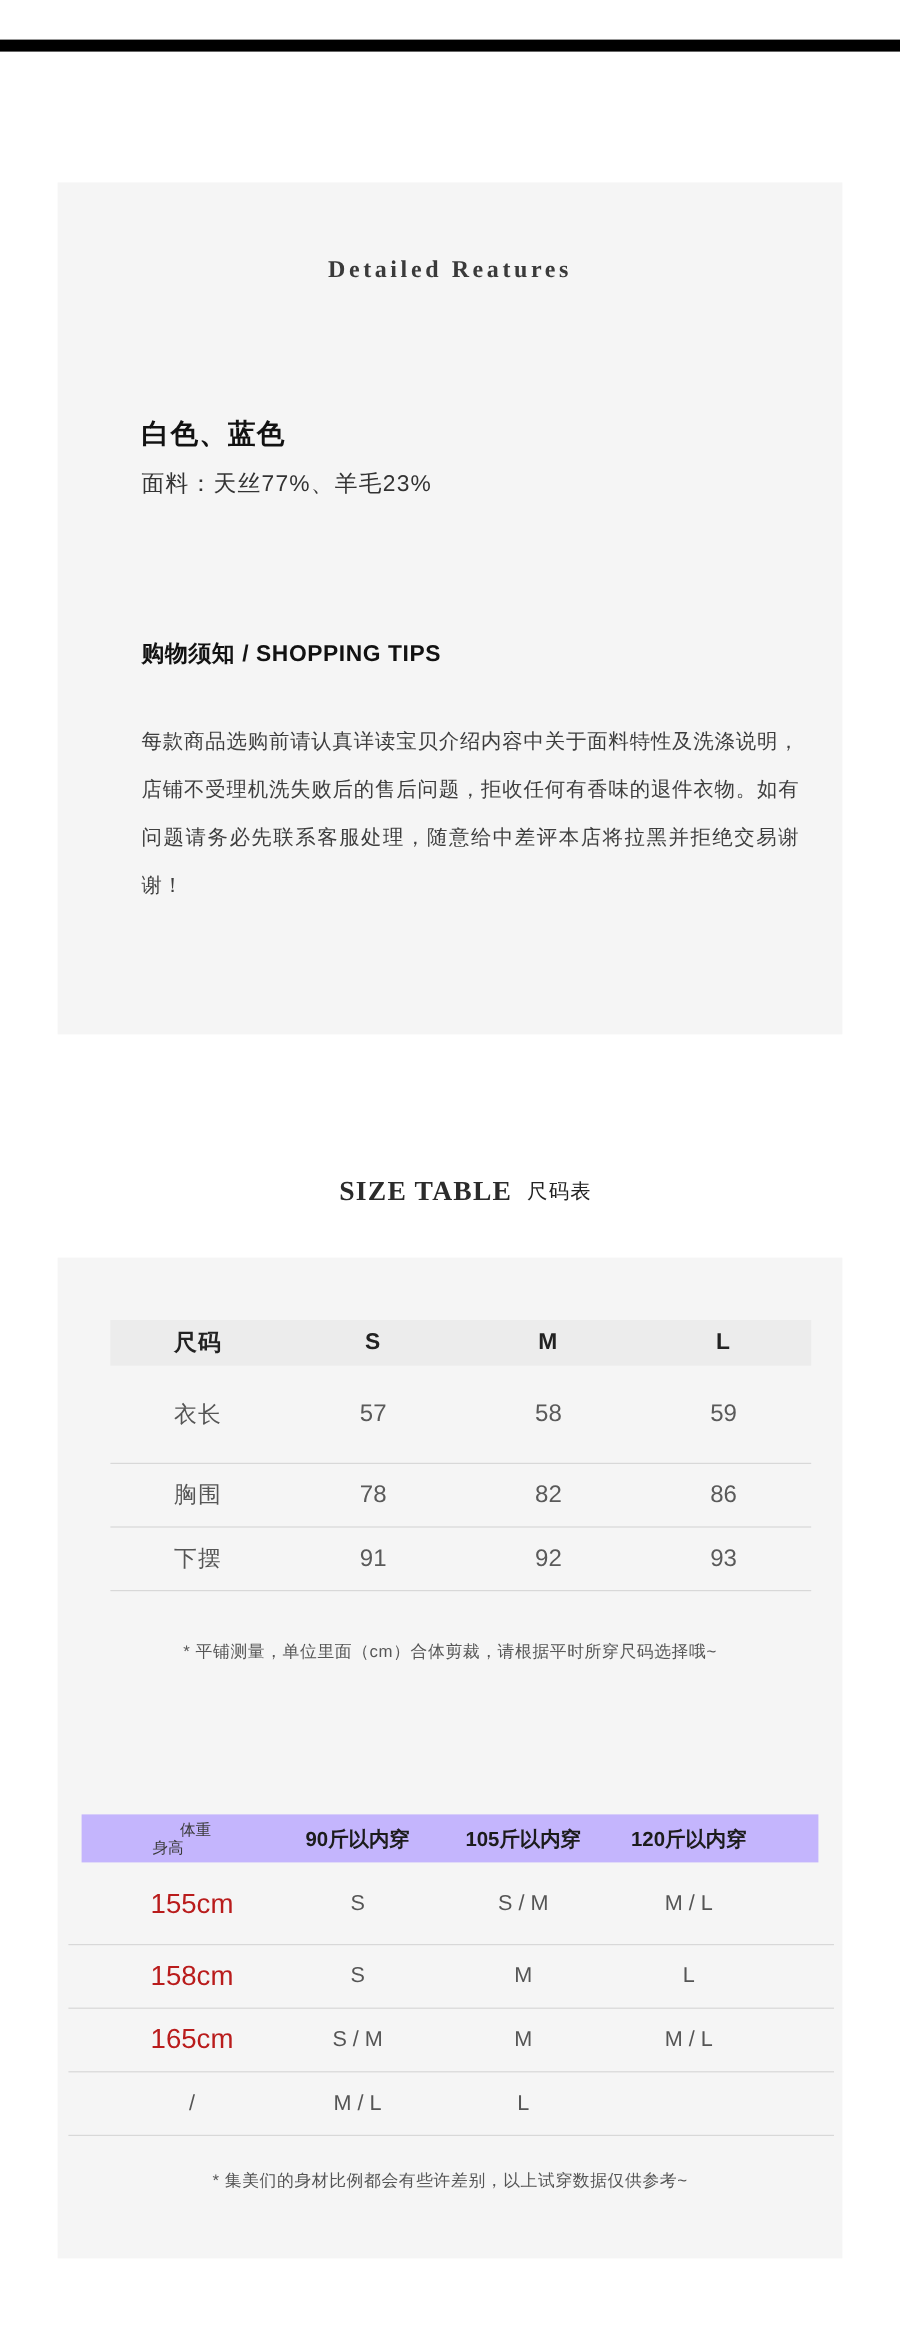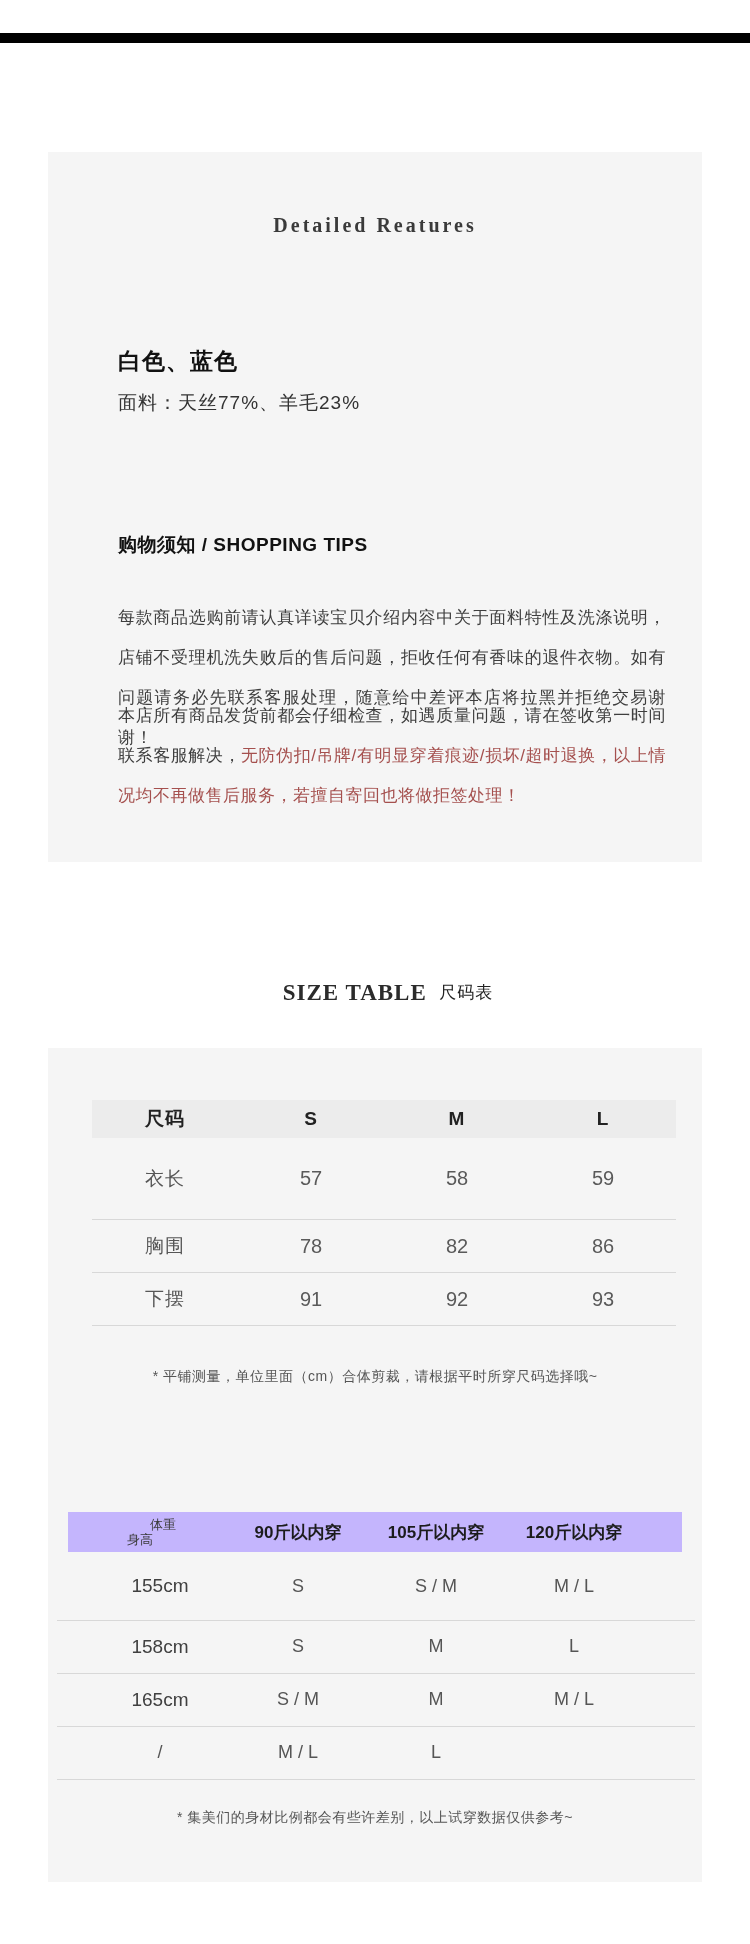--- a/index.html
+++ b/index.html
@@ -96,21 +96,21 @@
     font-size: 17px; font-weight: bold; color: #1c1c1c;
   }
   .t2-corner { font-size: 13px; color: #3a3a3a; line-height: 15px; padding-top: 5px; }
   .t2-corner .corner-top { display: block; text-indent: 59px; }
   .t2-corner .corner-bottom { display: block; text-indent: 36px; }
 
   .t2-rows { position: absolute; left: 43px; top: 504px; width: 553px; }
   .t2-row .t2-cell { display: flex; align-items: center; justify-content: center; }
   .t2-row-first { height: 68px; }
   .t2-row-rest { height: 53px; }
-  .t2-label { font-size: 19px; color: #404040; }
+  .t2-label { font-size: 23px; color: #b91c1c; }
   .t2-val { font-size: 18px; color: #555555; }
 
   .t2-divider {
     position: absolute; left: 9px; width: 638px; height: 1px; background: #d8d8d8;
   }
   .t2-divider-1 { top: 572px; }
   .t2-divider-2 { top: 625px; }
   .t2-divider-3 { top: 678px; }
   .t2-divider-4 { top: 731px; }
 </style>
@@ -125,21 +125,20 @@
     <h2 class="detail-title">Detailed Reatures</h2>
 
     <div class="colors-line">白色、蓝色</div>
 
     <div class="fabric-line">面料：天丝77%、羊毛23%</div>
 
     <div class="tips-title">购物须知 / SHOPPING TIPS</div>
 
     <p class="tips-para tips-para-1">每款商品选购前请认真详读宝贝介绍内容中关于面料特性及洗涤说明，店铺不受理机洗失败后的售后问题，拒收任何有香味的退件衣物。如有问题请务必先联系客服处理，随意给中差评本店将拉黑并拒绝交易谢谢！</p>
 
-    <p class="tips-para tips-para-2"><span>本店所有商品发货前都会仔细检查，如遇质量问题，请在签收第一时间联系客服解决，</span><span class="red-text">无防伪扣/吊牌/有明显穿着痕迹/损坏/超时退换，以上情况均不再做售后服务，若擅自寄回也将做拒签处理！</span></p>
   </section>
 
   <div class="size-heading">
     <span class="size-heading-en">SIZE TABLE</span>
     <span class="size-heading-cn">尺码表</span>
   </div>
 
   <section class="panel panel-2">
 
     <div class="t1">

